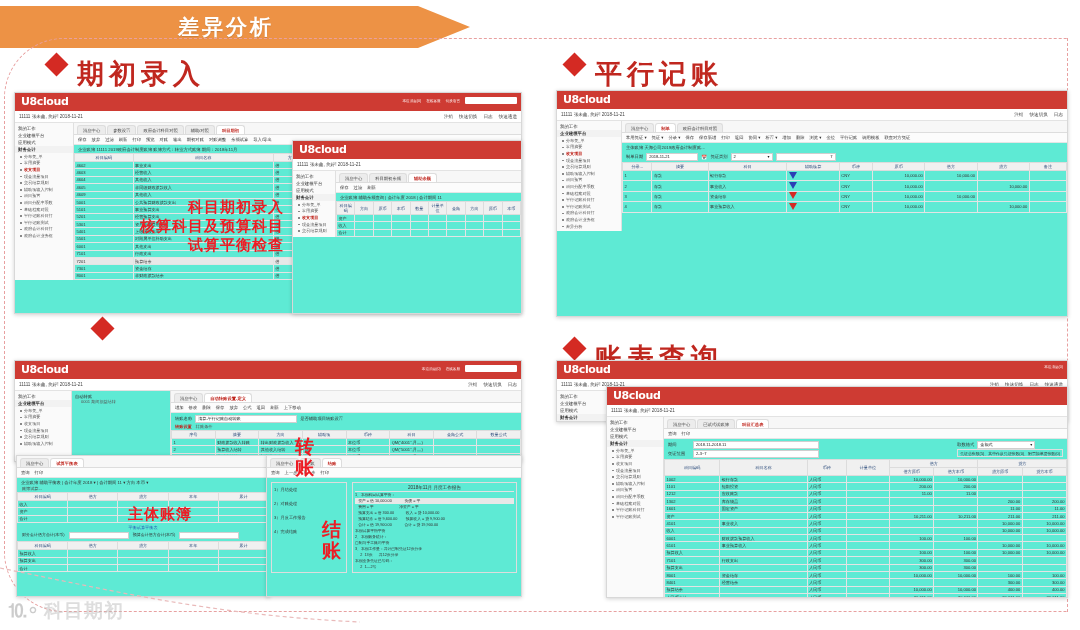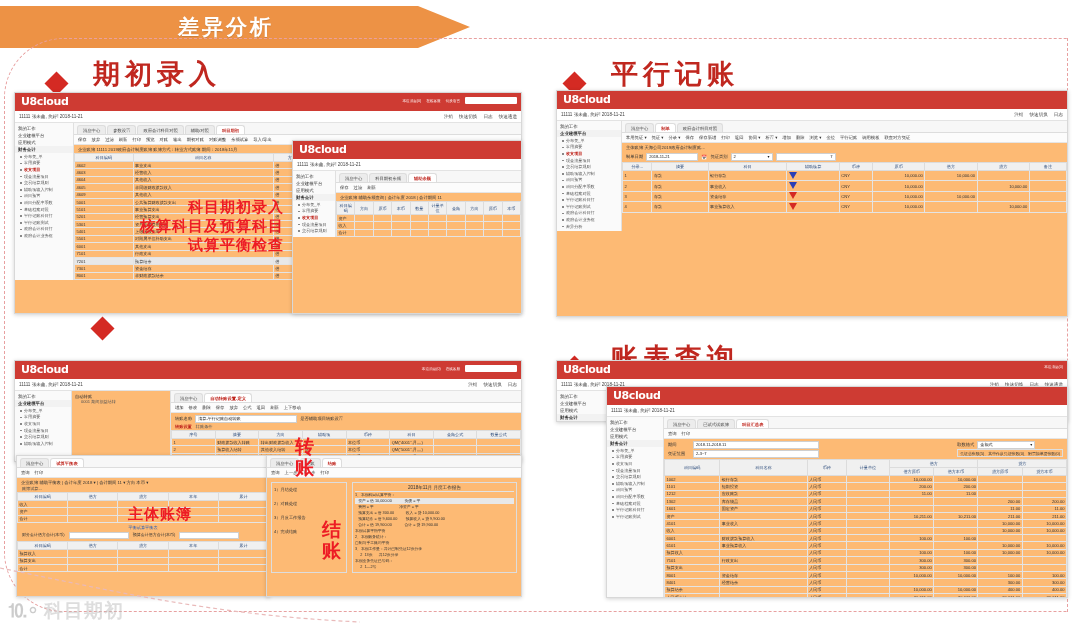--- a/index.html
+++ b/index.html
@@ -23,33 +23,33 @@
   }
 
   
   .dashframe{
     position:absolute;left:4px;top:38px;width:1062px;height:572px;
     border:1.4px dashed #E8A0A0;border-radius:60px 0 0 60px;
     pointer-events:none;
   }
 
   
-  .sec-title{position:absolute;display:flex;align-items:flex-end;gap:28px;}
+  .sec-title{position:absolute;display:flex;align-items:flex-start;gap:12px;}
   .diamond{width:17px;height:17px;background:#D42A23;transform:rotate(45deg);}
   .sec-text{
     color:#C0271F;font-size:27px;font-weight:bold;letter-spacing:5px;
     font-family:"DejaVu Serif",serif;
   }
   #t1{left:48px;top:56px;}
   #t2{left:566px;top:56px;}
   #t3{left:94px;top:320px;}
   #t4{left:566px;top:340px;}
 
   
-  .win{position:absolute;background:#fdba74;border:1px solid #d8d8d8;
+  .win{position:absolute;background:#5eead4;border:1px solid #d8d8d8;
        box-shadow:0 1px 4px rgba(0,0,0,.18);overflow:hidden;}
   .win-red{background:#CE3B33;height:18px;position:relative;}
   .brand{color:#fff;font-weight:bold;font-size:11px;padding:2px 0 0 6px;
          letter-spacing:-.4px;font-family:"DejaVu Sans",sans-serif;}
   .brand i{font-style:normal;}
   .topright{position:absolute;right:4px;top:4px;display:flex;gap:5px;align-items:center;}
   .tr-item{color:#fff;font-size:3.6px;opacity:.95;}
   .tr-box{width:52px;height:7px;background:#fff;border-radius:1px;}
 
   .userbar{height:11px;background:#fff;border-bottom:1px solid #e3e3e3;

